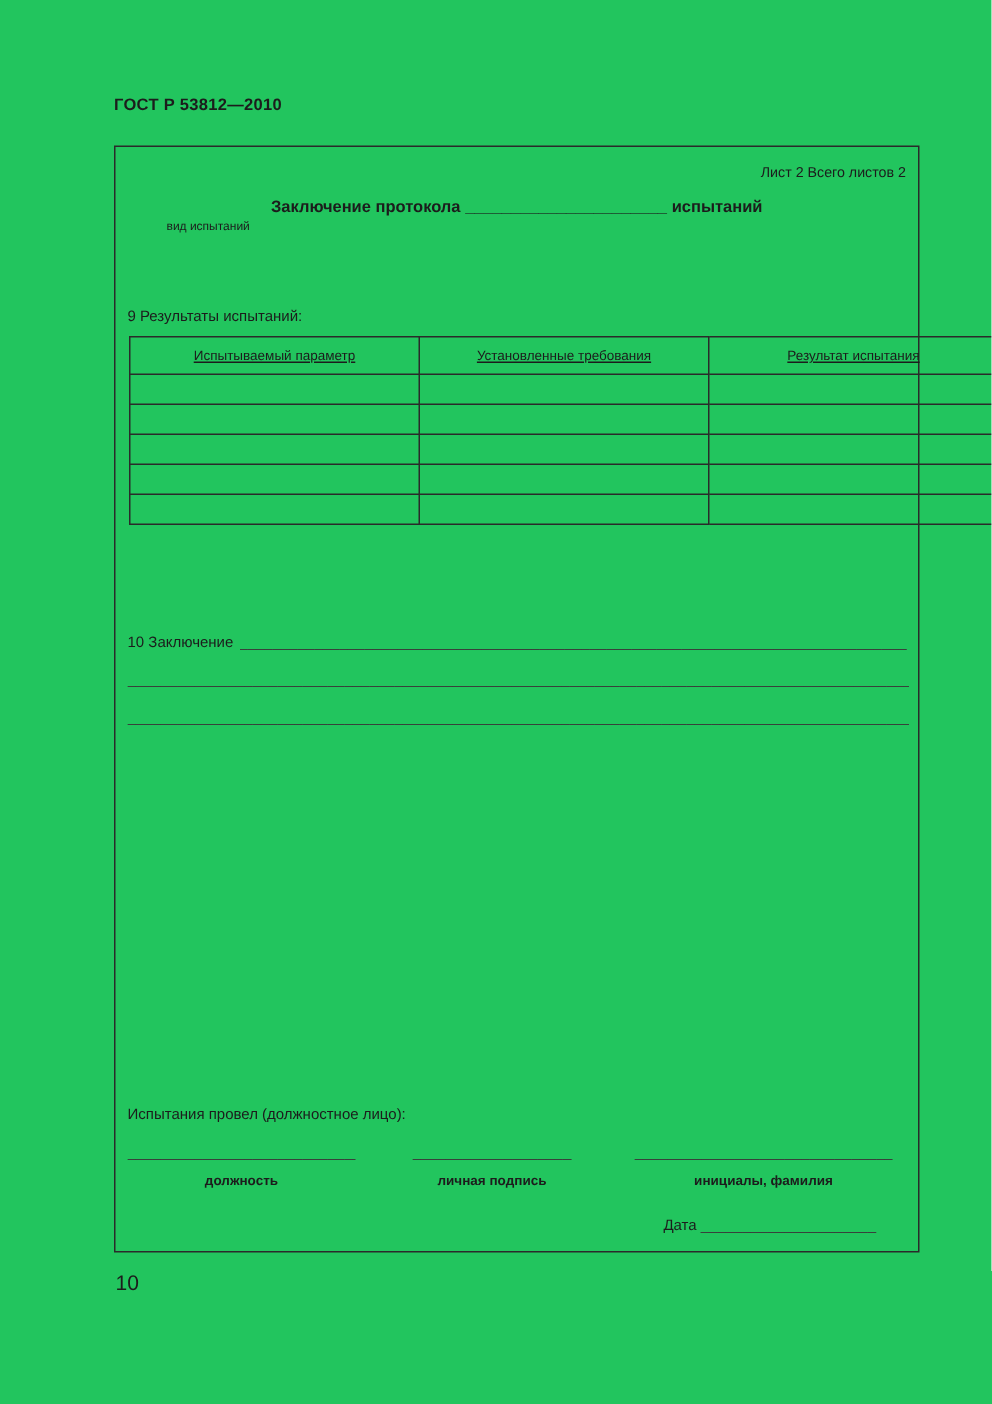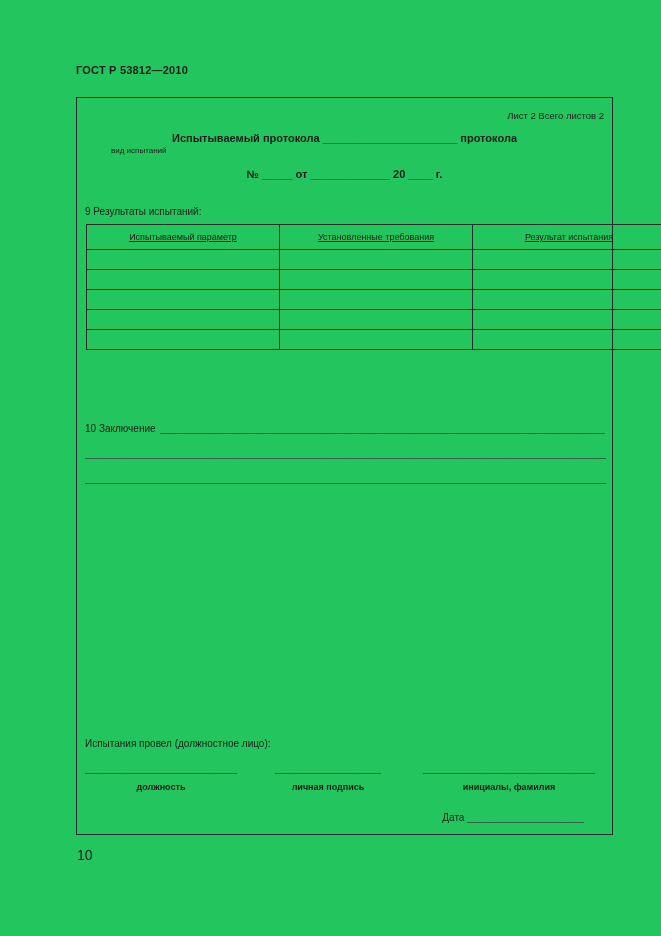--- a/index.html
+++ b/index.html
@@ -166,28 +166,27 @@
 
 <div class="page">
 
   <div class="doc-header">ГОСТ Р 53812—2010</div>
 
   <div class="form-box">
 
     <div class="sheet-info">Лист 2 Всего листов 2</div>
 
     <div class="form-title">
-      <span>Испытываемый протокола</span>
+      <span>Заключение протокола</span>
       <span>______________________</span>
-      <span>протокола</span>
+      <span>испытаний</span>
     </div>
 
     <div class="title-sub">вид испытаний</div>
 
-    <div class="number-line">№ _____ от _____________ 20 ____ г.</div>
 
     <div class="section9-label">9  Результаты испытаний:</div>
 
     <table class="results">
       <thead>
         <tr>
           <th>Испытываемый параметр</th>
           <th>Установленные требования</th>
           <th>Результат испытания</th>
         </tr>

